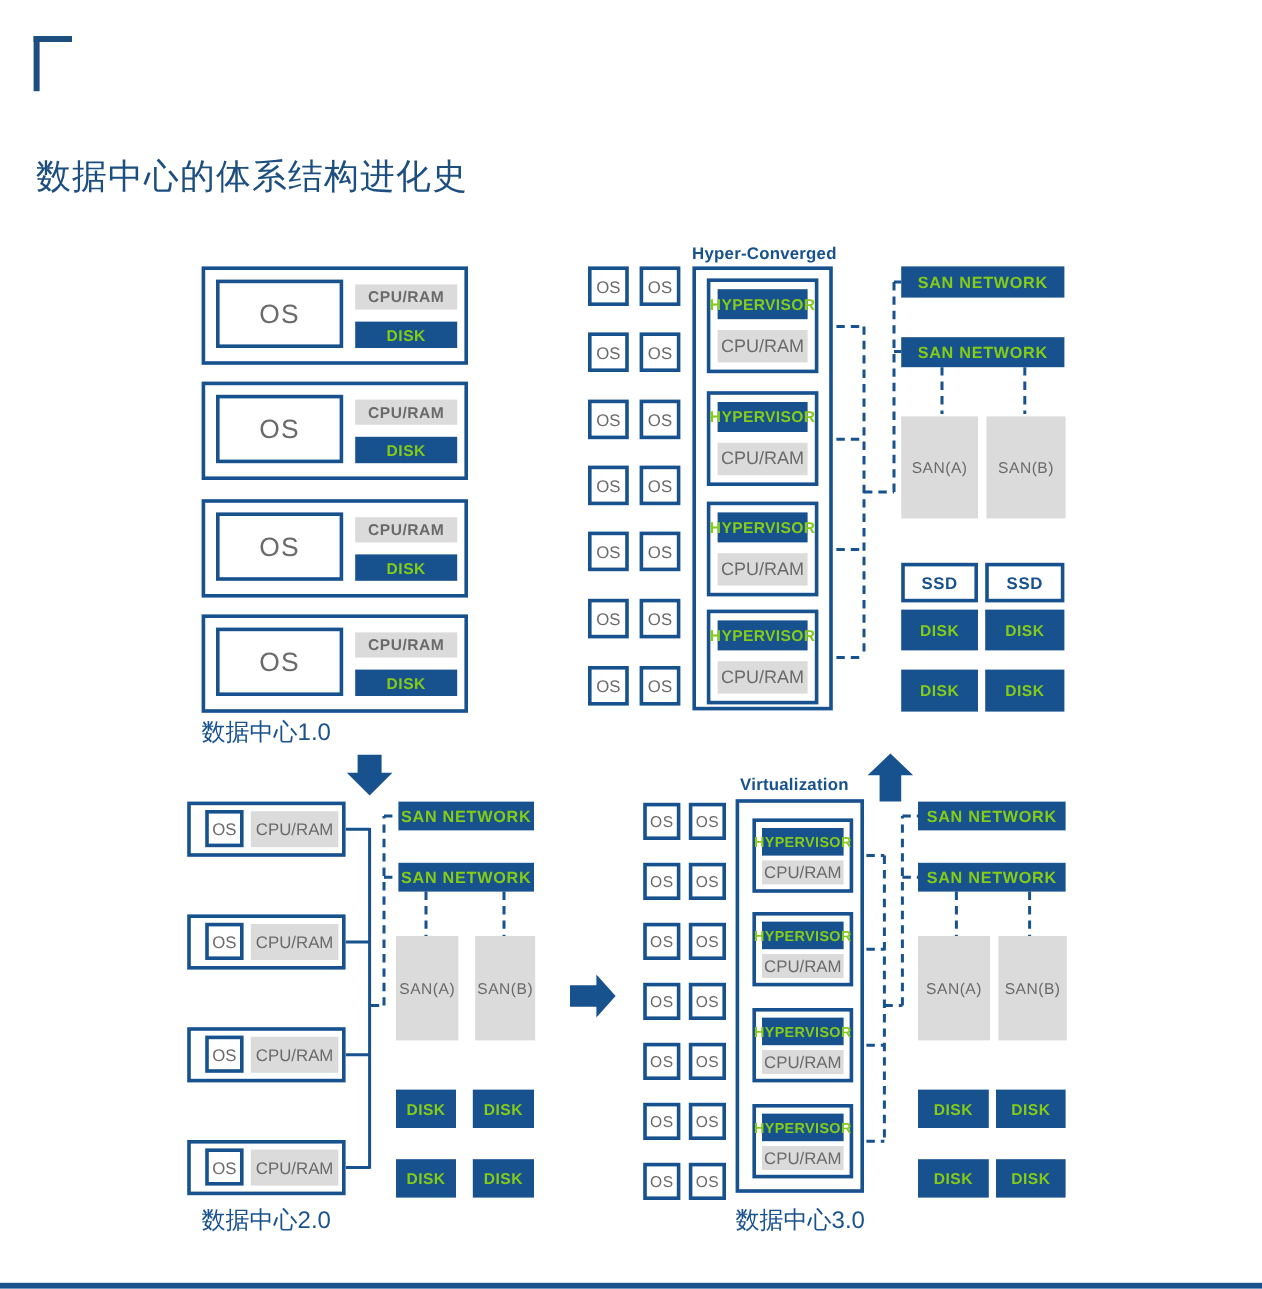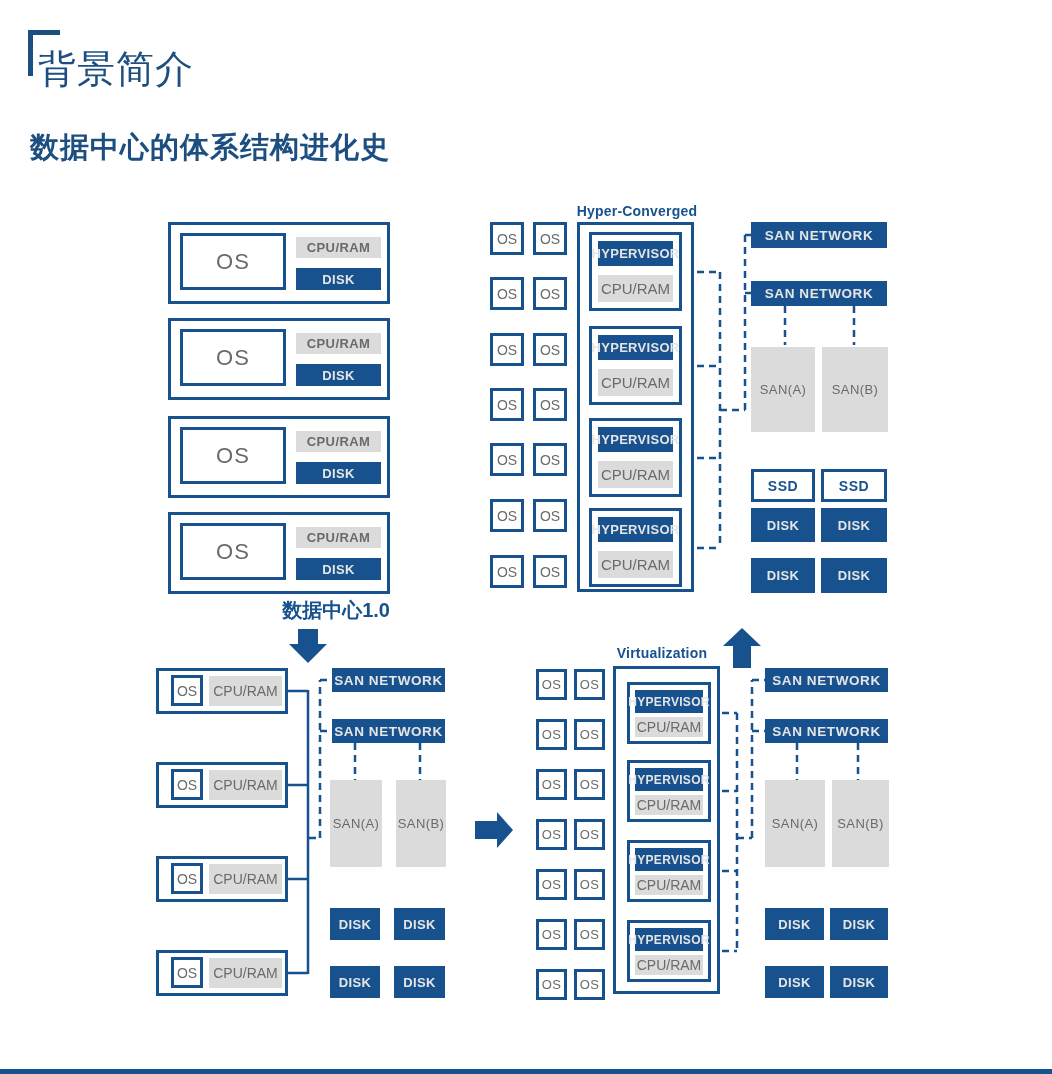--- a/index.html
+++ b/index.html
@@ -2,44 +2,43 @@
 <html><head>
 <meta charset="utf-8">
 <style>
   :root{ --blue:#17518E; --hblue:#1C4E80; --gray:#DBDBDB; --tgray:#6A6A6A; }
   *{margin:0;padding:0;box-sizing:border-box;}
   body{font-family:"Liberation Sans","DejaVu Sans",sans-serif;background:#fff;}
   .stage{position:relative;width:1052px;height:1074px;background:#fff;overflow:hidden;}
   .abs{position:absolute;}
   .cc{display:flex;align-items:center;justify-content:center;white-space:nowrap;}
   .outline{border:3px solid var(--blue);background:#fff;}
-  .bluebox{background:var(--blue);color:#e5e5e5;}
+  .bluebox{background:var(--blue);color:#84cc16;}
   .graybox{background:var(--gray);color:var(--tgray);}
   .tg{color:var(--tgray);text-align:center;}
   .f12b{font-size:12px;font-weight:bold;letter-spacing:.3px;}
   .f13b{font-size:13px;font-weight:bold;letter-spacing:.3px;}
   .f13{font-size:13px;letter-spacing:.4px;font-weight:600;}
   .f14{font-size:14px;}
   .f15{font-size:15px;}
   .oslg{font-size:22px;letter-spacing:1px;}
   .san{font-size:13.5px;font-weight:600;letter-spacing:.6px;}
-  .cap{color:var(--blue);font-size:20px;text-align:right;font-weight:700;}
+  .cap{color:var(--blue);font-size:20px;text-align:left;font-weight:400;}
   .tag{color:var(--blue);font-size:14px;font-weight:bold;text-align:center;letter-spacing:.2px;}
   .title{color:var(--hblue);font-size:38px;font-weight:500;letter-spacing:1px;}
-  .subtitle{color:var(--hblue);font-size:29px;font-weight:700;letter-spacing:1px;}
+  .subtitle{color:var(--hblue);font-size:29px;font-weight:400;letter-spacing:1px;}
   .corner{border-top:5px solid var(--hblue);border-left:5px solid var(--hblue);}
   svg{display:block;}
 </style>
 </head>
 <body>
 
 <div class="stage">
 
   <div class="abs corner" style="left:28px;top:30px;width:32px;height:46px"></div>
-  <div class="abs title" style="left:38px;top:44px">背景简介</div>
   <div class="abs subtitle" style="left:30px;top:128px">数据中心的体系结构进化史</div>
 
   <svg class="abs" style="left:0;top:0" width="1052" height="1074" viewBox="0 0 1052 1074">
     <g stroke="#17518E" stroke-width="2.5" fill="none">
       <path d="M288 691 H308 M288 785 H308 M288 879 H308 M288 973 H308 M308 690 V974"></path>
       <path stroke-dasharray="7 5" d="M309 838 H320 M320 838 V680 M320 680 H332 M320 731 H332"></path>
       <path stroke-dasharray="7 5" d="M355 743 V780 M420 743 V780"></path>
       <path stroke-dasharray="7 5" d="M722 713 H737 M722 791 H737 M722 871 H737 M722 951 H737 M737 713 V951 M737 838 H752 M752 838 V680 M752 680 H765 M752 731 H765"></path>
       <path stroke-dasharray="7 5" d="M797 743 V780 M858 743 V780"></path>
       <path stroke-dasharray="7 5" d="M697 272 H720 M697 366 H720 M697 458 H720 M697 548 H720 M720 272 V548 M720 410 H745 M745 410 V235 M745 235 H751 M745 293 H751"></path>
@@ -91,20 +90,21 @@
     <div class="abs graybox cc f14" style="left:50px;top:5px;width:73px;height:30px">CPU/RAM</div>
   </div>
   <div class="abs bluebox cc san" style="left:332px;top:668px;width:113px;height:24px">SAN NETWORK</div>
   <div class="abs bluebox cc san" style="left:332px;top:719px;width:113px;height:24px">SAN NETWORK</div>
   <div class="abs graybox cc f13" style="left:330px;top:780px;width:52px;height:87px;font-weight:400">SAN(A)</div>
   <div class="abs graybox cc f13" style="left:396px;top:780px;width:50px;height:87px;font-weight:400">SAN(B)</div>
   <div class="abs bluebox cc f13" style="left:330px;top:908px;width:50px;height:32px">DISK</div>
   <div class="abs bluebox cc f13" style="left:394px;top:908px;width:51px;height:32px">DISK</div>
   <div class="abs bluebox cc f13" style="left:330px;top:966px;width:50px;height:32px">DISK</div>
   <div class="abs bluebox cc f13" style="left:394px;top:966px;width:51px;height:32px">DISK</div>
+  <div class="abs cap" style="left:168px;top:1003px;width:250px">数据中心2.0</div>
 
   <div class="abs tag" style="left:592px;top:645px;width:140px">Virtualization</div>
   <div class="abs outline cc f13 tg" style="left:536px;top:669px;width:31px;height:31px;font-weight:400">OS</div>
   <div class="abs outline cc f13 tg" style="left:574px;top:669px;width:31px;height:31px;font-weight:400">OS</div>
   <div class="abs outline cc f13 tg" style="left:536px;top:719px;width:31px;height:31px;font-weight:400">OS</div>
   <div class="abs outline cc f13 tg" style="left:574px;top:719px;width:31px;height:31px;font-weight:400">OS</div>
   <div class="abs outline cc f13 tg" style="left:536px;top:769px;width:31px;height:31px;font-weight:400">OS</div>
   <div class="abs outline cc f13 tg" style="left:574px;top:769px;width:31px;height:31px;font-weight:400">OS</div>
   <div class="abs outline cc f13 tg" style="left:536px;top:819px;width:31px;height:31px;font-weight:400">OS</div>
   <div class="abs outline cc f13 tg" style="left:574px;top:819px;width:31px;height:31px;font-weight:400">OS</div>
@@ -133,20 +133,21 @@
     </div>
   </div>
   <div class="abs bluebox cc san" style="left:765px;top:668px;width:123px;height:24px">SAN NETWORK</div>
   <div class="abs bluebox cc san" style="left:765px;top:719px;width:123px;height:24px">SAN NETWORK</div>
   <div class="abs graybox cc f13" style="left:765px;top:780px;width:60px;height:87px;font-weight:400">SAN(A)</div>
   <div class="abs graybox cc f13" style="left:832px;top:780px;width:57px;height:87px;font-weight:400">SAN(B)</div>
   <div class="abs bluebox cc f13" style="left:765px;top:908px;width:59px;height:32px">DISK</div>
   <div class="abs bluebox cc f13" style="left:830px;top:908px;width:58px;height:32px">DISK</div>
   <div class="abs bluebox cc f13" style="left:765px;top:966px;width:59px;height:32px">DISK</div>
   <div class="abs bluebox cc f13" style="left:830px;top:966px;width:58px;height:32px">DISK</div>
+  <div class="abs cap" style="left:613px;top:1003px;width:190px">数据中心3.0</div>
 
   <div class="abs tag" style="left:566px;top:203px;width:142px">Hyper-Converged</div>
   <div class="abs outline cc f14 tg" style="left:490px;top:222px;width:34px;height:33px">OS</div>
   <div class="abs outline cc f14 tg" style="left:533px;top:222px;width:34px;height:33px">OS</div>
   <div class="abs outline cc f14 tg" style="left:490px;top:277px;width:34px;height:33px">OS</div>
   <div class="abs outline cc f14 tg" style="left:533px;top:277px;width:34px;height:33px">OS</div>
   <div class="abs outline cc f14 tg" style="left:490px;top:333px;width:34px;height:33px">OS</div>
   <div class="abs outline cc f14 tg" style="left:533px;top:333px;width:34px;height:33px">OS</div>
   <div class="abs outline cc f14 tg" style="left:490px;top:388px;width:34px;height:33px">OS</div>
   <div class="abs outline cc f14 tg" style="left:533px;top:388px;width:34px;height:33px">OS</div>

